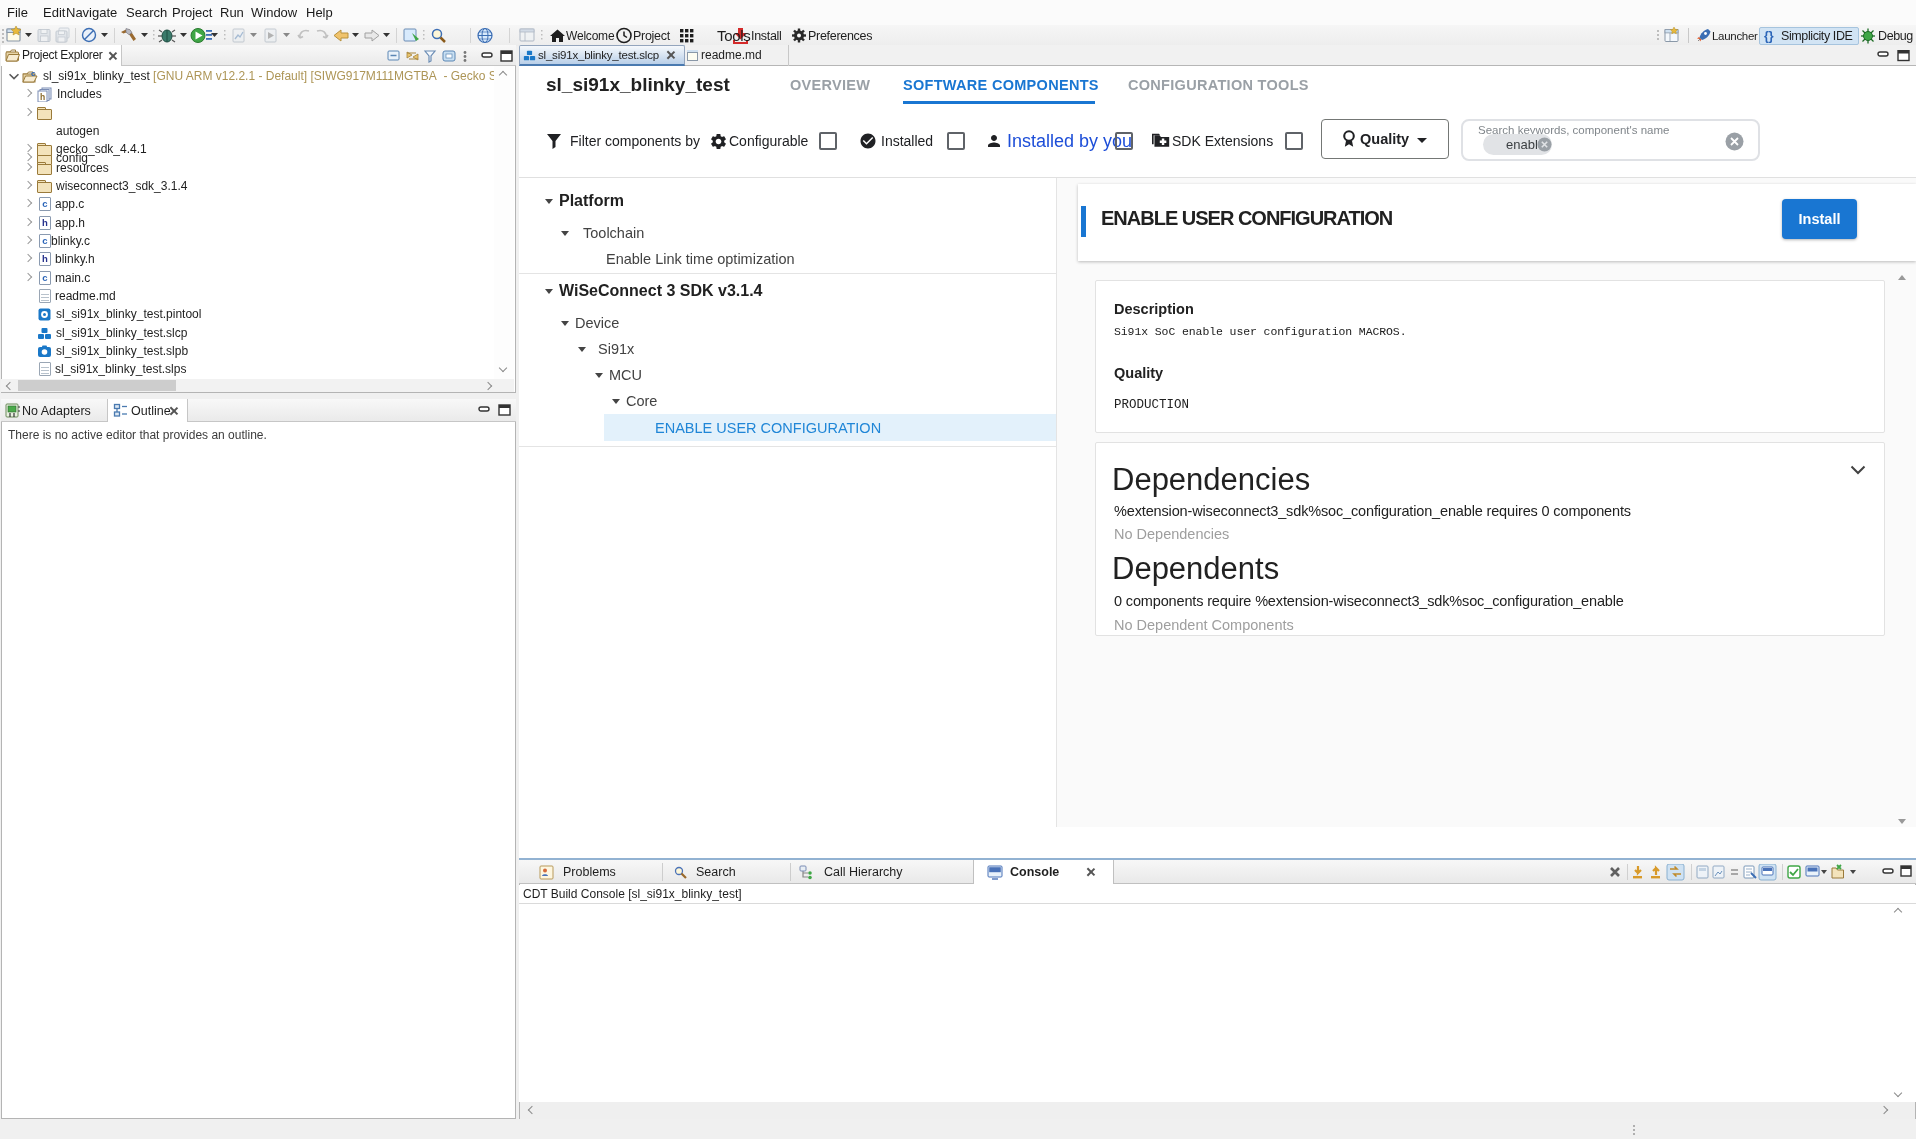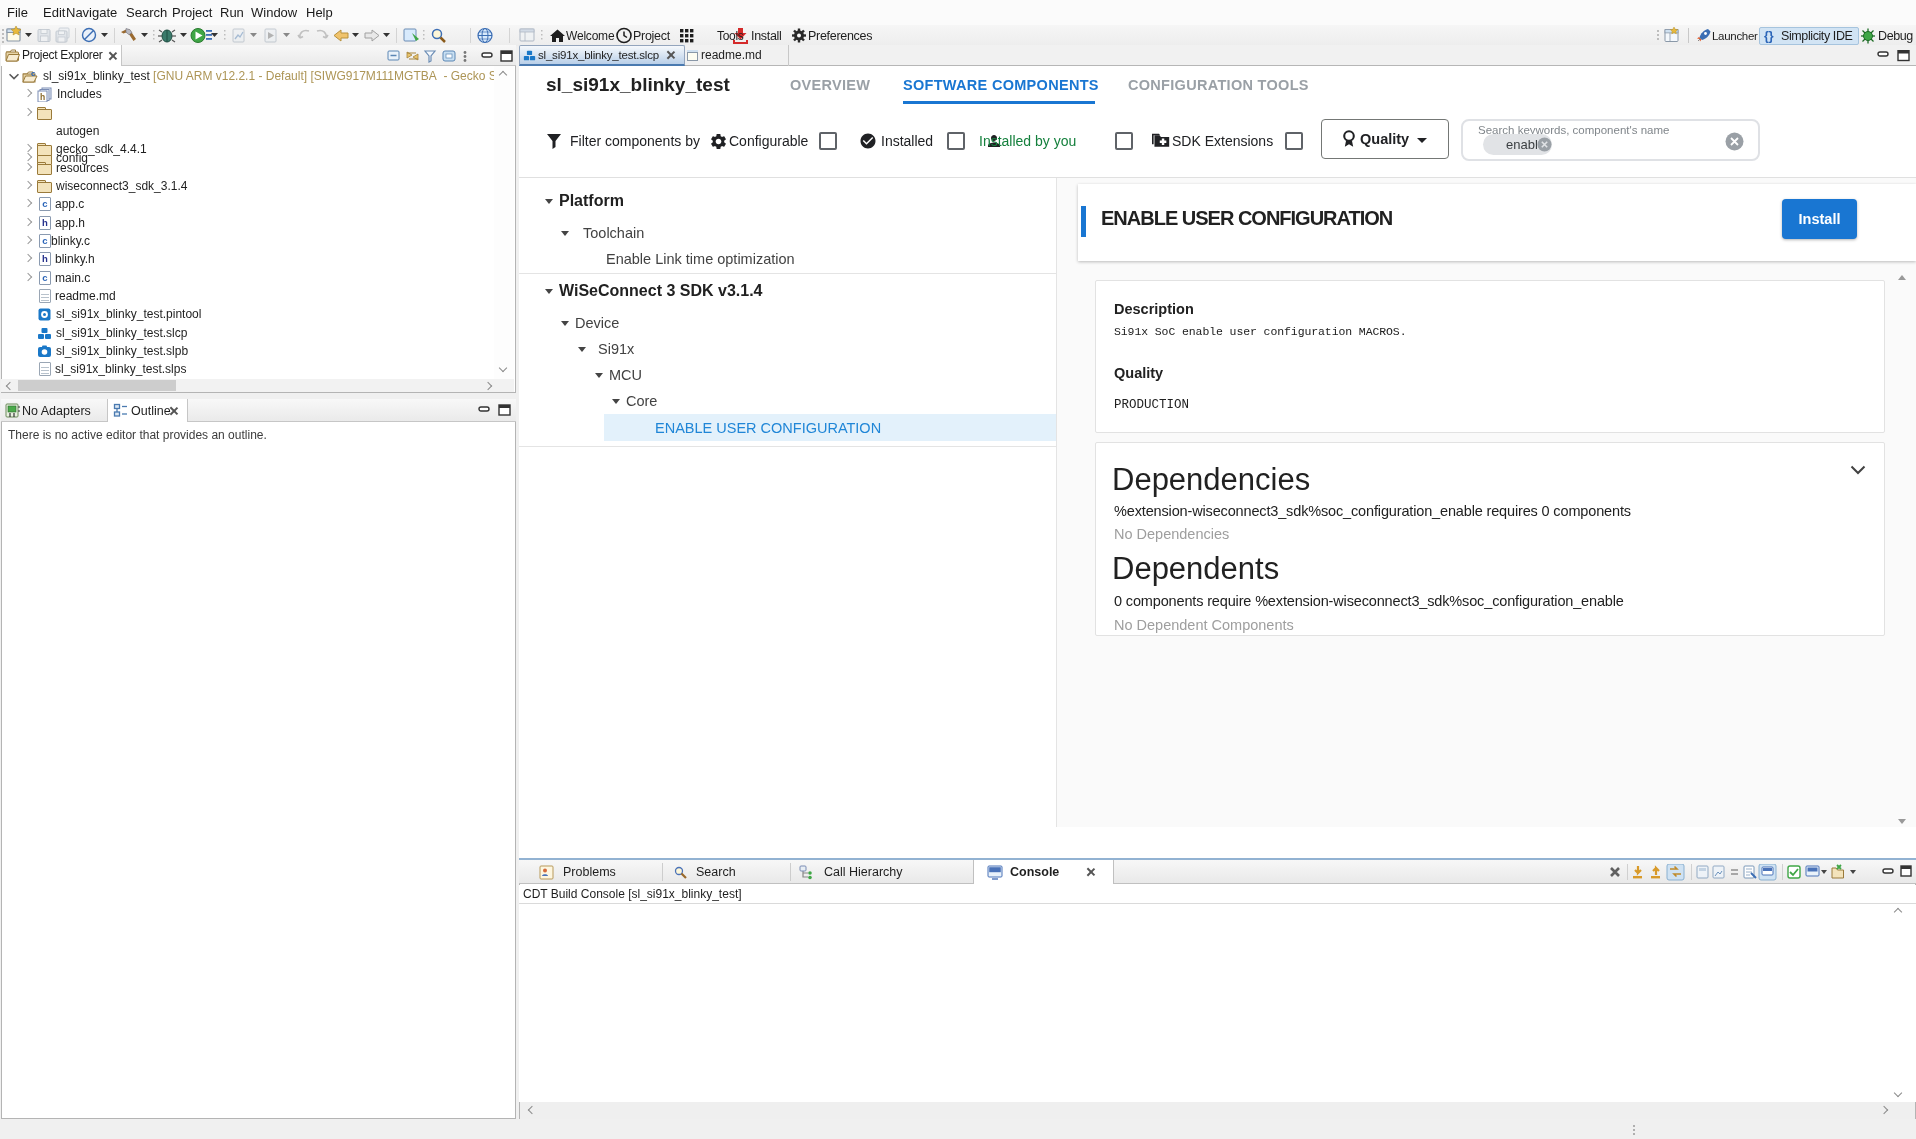--- a/index.html
+++ b/index.html
@@ -224,21 +224,21 @@
           <line x1="11.5" y1="8" x2="14" y2="8"></line>
           <line x1="1.5" y1="2.5" x2="4" y2="5"></line>
           <line x1="12.5" y1="2.5" x2="10" y2="5"></line>
           <line x1="1.5" y1="13.5" x2="4" y2="11"></line>
           <line x1="12.5" y1="13.5" x2="10" y2="11"></line>
         </g>
       </g>
   </svg>
   <div class="row" style="left:566px;top:0;height:21px;font-size:12px;letter-spacing:-.2px;">Welcome</div>
   <div class="row" style="left:633px;top:0;height:21px;font-size:12.5px;letter-spacing:-.3px;">Project</div>
-  <div class="row" style="left:695px;top:0;height:21px;font-size:12px;letter-spacing:-.3px;padding-left:22px;">Tools</div>
+  <div class="row" style="left:695px;top:0;height:21px;font-size:15px;letter-spacing:-.3px;padding-left:22px;">Tools</div>
   <div class="row" style="left:751px;top:0;height:21px;font-size:12.5px;letter-spacing:-.3px;">Install</div>
   <div class="row" style="left:808px;top:0;height:21px;font-size:12.5px;letter-spacing:-.3px;">Preferences</div>
   <div class="ab" style="left:1759px;top:2px;width:100px;height:18px;background:#d2e4f4;border:1px solid #a6c4de;border-radius:2px;"></div>
   <div class="row" style="left:1764px;top:1px;height:19px;color:#2b65b8;font-weight:bold;font-size:12.5px;">{}</div>
   <div class="row" style="left:1781px;top:1px;height:19px;font-size:12.5px;letter-spacing:-.4px;">Simplicity IDE</div>
   <div class="row" style="left:1712px;top:0;height:21px;font-size:11.5px;letter-spacing:-.3px;">Launcher</div>
   <div class="row" style="left:1878px;top:0;height:21px;font-size:12.5px;letter-spacing:-.4px;">Debug</div>
 </div>
 
 <div class="ab" style="left:1px;top:45px;width:515px;height:348px;background:#ffffff;border:1px solid #b4b4b4;"></div>
@@ -469,21 +469,21 @@
   <div class="row" style="left:210px;top:86px;height:20px;font-size:14px;color:#202124;">Configurable</div>
   <div class="ab" style="left:300px;top:87px;width:18px;height:18px;border:2px solid #5f6368;border-radius:2px;"></div>
   <svg class="ab" style="left:340px;top:87px;" width="18" height="18" viewBox="0 0 24 24">
       <path fill="#202124" d="M12 2C6.48 2 2 6.48 2 12s4.48 10 10 10 10-4.48 10-10S17.52 2 12 2zm-2 15l-5-5 1.41-1.41L10 14.17l7.59-7.59L19 8l-9 9z"></path>
     </svg>
   <div class="row" style="left:362px;top:86px;height:20px;font-size:14px;color:#202124;">Installed</div>
   <div class="ab" style="left:428px;top:87px;width:18px;height:18px;border:2px solid #5f6368;border-radius:2px;"></div>
   <svg class="ab" style="left:466px;top:87px;" width="18" height="18" viewBox="0 0 24 24">
       <path fill="#202124" d="M12 12c2.21 0 4-1.79 4-4s-1.79-4-4-4-4 1.79-4 4 1.79 4 4 4zm0 2c-2.67 0-8 1.34-8 4v2h16v-2c0-2.66-5.33-4-8-4z"></path>
     </svg>
-  <div class="row" style="left:460px;top:86px;height:20px;font-size:14px;color:#15803d;">Installed by you</div>
+  <div class="row" style="left:488px;top:86px;height:20px;font-size:18px;color:#1d4ed8;">Installed by you</div>
   <div class="ab" style="left:596px;top:87px;width:18px;height:18px;border:2px solid #5f6368;border-radius:2px;"></div>
   <svg class="ab" style="left:632px;top:87px;" width="20" height="18" viewBox="0 0 24 22">
       <path fill="#202124" d="M4 4 L4 18 L22 18 L22 6 L12 6 L10 4 Z M13 8 l3 0 0 2.5 2.5 0 0 3 -2.5 0 0 2.5 -3 0 0-2.5 -2.5 0 0-3 2.5 0z" fill-rule="evenodd"></path>
       <path fill="#202124" d="M1 2 L1 15 L3 15 L3 4 L11 4 L9.5 2 Z"></path>
     </svg>
   <div class="row" style="left:653px;top:86px;height:20px;font-size:14px;color:#202124;">SDK Extensions</div>
   <div class="ab" style="left:766px;top:87px;width:18px;height:18px;border:2px solid #5f6368;border-radius:2px;"></div>
   <div class="ab" style="left:802px;top:74px;width:128px;height:40px;border:1px solid #747775;border-radius:4px;background:#fff;"></div>
   <svg class="ab" style="left:820px;top:83px;" width="20" height="21" viewBox="0 0 24 24">
       <path fill="#202124" d="M12 2a7 7 0 100 14 7 7 0 000-14zm0 2.5a4.5 4.5 0 110 9 4.5 4.5 0 010-9zM8.5 14.5L7 22l5-3 5 3-1.5-7.5z"></path>

